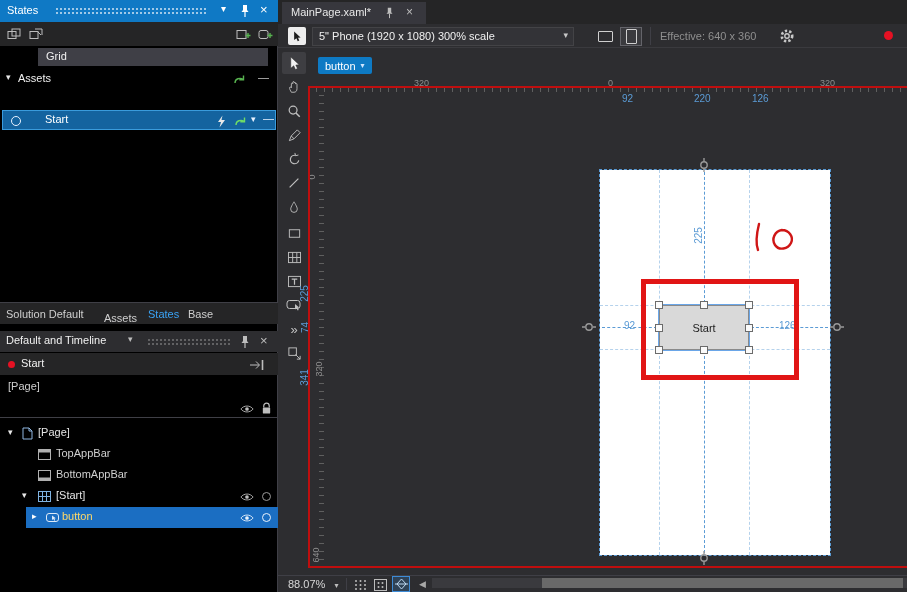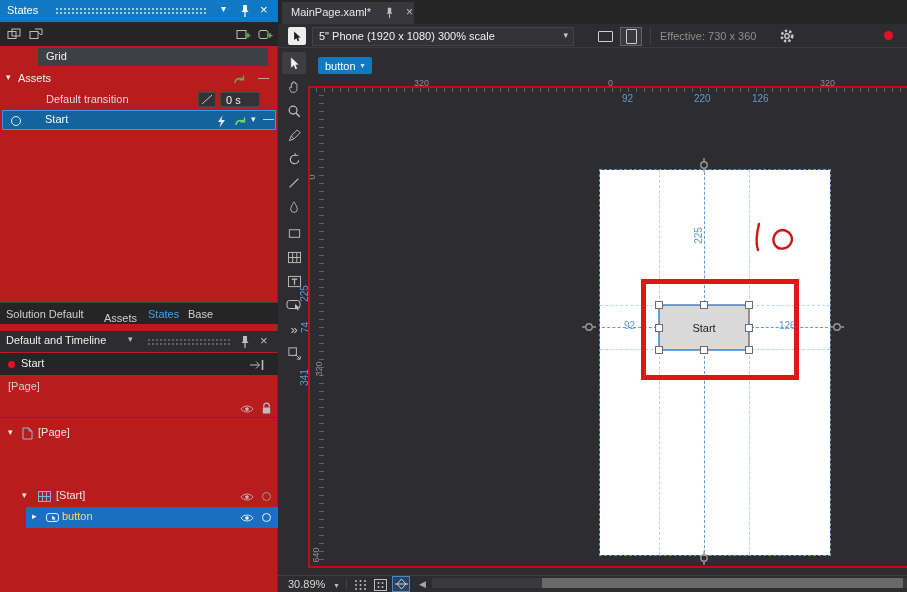--- a/index.html
+++ b/index.html
@@ -22,21 +22,21 @@
   .dash-v.faint{border-left:1px dashed rgba(91,155,213,.45)}
   .dash-h.faint{border-top:1px dashed rgba(91,155,213,.45)}
   .trow{position:absolute;left:0;width:278px;height:21px}
   svg{display:block}
 </style>
 </head>
 <body>
 
 <div id="app">
 
-  <div class="abs" style="left:0;top:0;width:278px;height:592px;background:#b91c1c;border-right:1px solid #3f3f46;box-sizing:border-box">
+  <div class="abs" style="left:0;top:0;width:278px;height:592px;background:#000000;border-right:1px solid #3f3f46;box-sizing:border-box">
 
     <div class="abs" style="left:0;top:0;width:278px;height:22px;background:#0f79c5">
       <span class="abs nw" style="left:7px;top:4px;color:#fff">States</span>
       <div class="abs grip" style="left:56px;top:8px;width:152px;height:6px"></div>
       <span class="abs" style="left:221px;top:3px;color:#fff;font-size:10px">▾</span>
       <div class="abs" style="left:240px;top:4px">
         <svg width="10" height="14" viewBox="0 0 10 14">
             <path d="M3 1 h4 v5 l1.5 2 H1.5 L3 6 Z" fill="#ffffff"></path>
             <line x1="5" y1="8" x2="5" y2="13" stroke="#ffffff" stroke-width="1.2"></line>
           </svg>
@@ -83,31 +83,20 @@
       <span class="abs nw" style="left:18px;top:2px;color:#f0f0f0">Assets</span>
       <div class="abs iconbtn" style="left:232px;top:2px;width:16px;height:14px">
         <svg width="14" height="12" viewBox="0 0 14 12">
             <path d="M2 10 C2 5.5 7 4.5 10 6.2" fill="none" stroke="#57b24f" stroke-width="1.4"></path>
             <path d="M10.5 2.5 v4.2 h-4.2" fill="none" stroke="#57b24f" stroke-width="1.4"></path>
           </svg>
       </div>
       <span class="abs" style="left:258px;top:1px;color:#c8c8c8">—</span>
     </div>
 
-    <div class="abs" style="left:0;top:90px;width:278px;height:20px">
-      <span class="abs nw" style="left:46px;top:3px;color:#dcdcdc">Default transition</span>
-      <div class="abs iconbtn" style="left:198px;top:2px;width:18px;height:15px;background:#333337;border:1px solid #48484c;box-sizing:border-box">
-        <svg width="12" height="11" viewBox="0 0 12 11">
-            <line x1="1" y1="10" x2="11" y2="1" stroke="#c8c8c8"></line>
-          </svg>
-      </div>
-      <div class="abs" style="left:220px;top:2px;width:40px;height:15px;background:#333337;border:1px solid #48484c;box-sizing:border-box">
-        <span class="abs nw" style="left:5px;top:1px;color:#f0f0f0">0 s</span>
-      </div>
-    </div>
 
     <div class="abs" style="left:2px;top:110px;width:274px;height:20px;background:#14639f;border:1px solid #3a9bdc;box-sizing:border-box">
       <div class="abs" style="left:8px;top:5px;width:8px;height:8px;border:1px solid #e8f2ff;border-radius:50%"></div>
       <span class="abs nw" style="left:42px;top:2px;color:#fff">Start</span>
       <div class="abs iconbtn" style="left:212px;top:3px;width:12px;height:14px">
         <svg width="9" height="13" viewBox="0 0 9 13">
             <path d="M5.5 0.5 L1 7 h3 L2.5 12.5 L8 5 H4.5 Z" fill="#e8e8e8"></path>
           </svg>
       </div>
       <div class="abs iconbtn" style="left:230px;top:3px;width:16px;height:14px">
@@ -174,21 +163,39 @@
       <span class="abs" style="left:8px;top:4px;color:#e8e8e8;font-size:9px">▾</span>
       <div class="abs" style="left:22px;top:4px">
         <svg width="11" height="13" viewBox="0 0 11 13">
             <path d="M1 1 h6 l3 3 v8 H1 Z" fill="none" stroke="#8fb6e0"></path>
             <path d="M7 1 v3 h3" fill="none" stroke="#8fb6e0"></path>
           </svg>
       </div>
       <span class="abs nw" style="left:38px;top:3px;color:#e4e4e4">[Page]</span>
     </div>
 
-
+    <div class="trow" style="top:444px">
+      <div class="abs" style="left:38px;top:5px">
+        <svg width="13" height="11" viewBox="0 0 13 11">
+            <rect x="0.5" y="0.5" width="12" height="10" fill="none" stroke="#b0b0b0"></rect>
+            <rect x="0.5" y="0.5" width="12" height="3" fill="#b0b0b0"></rect>
+          </svg>
+      </div>
+      <span class="abs nw" style="left:56px;top:3px;color:#cfcfcf">TopAppBar</span>
+    </div>
+
+    <div class="trow" style="top:465px">
+      <div class="abs" style="left:38px;top:5px">
+        <svg width="13" height="11" viewBox="0 0 13 11">
+            <rect x="0.5" y="0.5" width="12" height="10" fill="none" stroke="#b0b0b0"></rect>
+            <rect x="0.5" y="7.5" width="12" height="3" fill="#b0b0b0"></rect>
+          </svg>
+      </div>
+      <span class="abs nw" style="left:56px;top:3px;color:#cfcfcf">BottomAppBar</span>
+    </div>
 
     <div class="trow" style="top:486px">
       <span class="abs" style="left:22px;top:4px;color:#e8e8e8;font-size:9px">▾</span>
       <div class="abs" style="left:38px;top:5px">
         <svg width="13" height="11" viewBox="0 0 13 11">
             <rect x="0.5" y="0.5" width="12" height="10" fill="none" stroke="#7fb2e0"></rect>
             <line x1="4.5" y1="0.5" x2="4.5" y2="10.5" stroke="#7fb2e0"></line>
             <line x1="8.5" y1="0.5" x2="8.5" y2="10.5" stroke="#7fb2e0"></line>
             <line x1="0.5" y1="5.5" x2="12.5" y2="5.5" stroke="#7fb2e0"></line>
           </svg>
@@ -217,21 +224,21 @@
         <svg width="14" height="10" viewBox="0 0 16 10">
             <path d="M1 5 C4.5 0.5 11.5 0.5 15 5 C11.5 9.5 4.5 9.5 1 5 Z" fill="none" stroke="#eaf3fd"></path>
             <circle cx="8" cy="5" r="2.1" fill="#eaf3fd"></circle>
           </svg>
       </div>
       <div class="abs" style="left:262px;top:6px;width:7px;height:7px;border:1px solid #eaf3fd;border-radius:50%"></div>
     </div>
   </div>
 
   <div class="abs" style="left:278px;top:0;width:629px;height:24px;background:#252526">
-    <div class="abs" style="left:4px;top:2px;width:132px;height:22px;background:#37373d">
+    <div class="abs" style="left:4px;top:2px;width:144px;height:22px;background:#37373d">
       <span class="abs nw" style="left:9px;top:4px;color:#e8e8e8">MainPage.xaml*</span>
       <div class="abs" style="left:103px;top:5px">
         <svg width="9" height="12" viewBox="0 0 10 14">
             <path d="M3 1 h4 v5 l1.5 2 H1.5 L3 6 Z" fill="#bdbdbd"></path>
             <line x1="5" y1="8" x2="5" y2="13" stroke="#bdbdbd" stroke-width="1.2"></line>
           </svg>
       </div>
       <span class="abs" style="left:124px;top:3px;color:#bdbdbd;font-size:12px">×</span>
     </div>
   </div>
@@ -251,21 +258,21 @@
 
   <div class="abs iconbtn" style="left:594px;top:27px;width:22px;height:19px">
     <div style="width:13px;height:9px;border:1.5px solid #cfcfcf;border-radius:1px"></div>
   </div>
   <div class="abs iconbtn" style="left:620px;top:27px;width:22px;height:19px;background:#3a3a3e;border:1px solid #64646a;box-sizing:border-box">
     <div style="width:9px;height:13px;border:1.5px solid #cfcfcf;border-radius:1px"></div>
   </div>
 
   <div class="abs" style="left:650px;top:27px;width:1px;height:18px;background:#3f3f46"></div>
 
-  <span class="abs nw" style="left:660px;top:30px;color:#8f8f8f">Effective: 730 x 360</span>
+  <span class="abs nw" style="left:660px;top:30px;color:#8f8f8f">Effective: 640 x 360</span>
 
   <div class="abs" style="left:779px;top:28px">
     <svg width="16" height="16" viewBox="0 0 16 16">
         <circle cx="8" cy="8" r="5.2" fill="none" stroke="#c8c8c8" stroke-width="2.6" stroke-dasharray="2.3 2.05"></circle>
         <circle cx="8" cy="8" r="2.2" fill="none" stroke="#c8c8c8" stroke-width="1.4"></circle>
       </svg>
   </div>
 
   <div class="abs" style="left:884px;top:31px;width:9px;height:9px;border-radius:50%;background:#e51123"></div>
 
@@ -437,21 +444,21 @@
   <div class="abs" style="left:750px;top:218px;z-index:20">
     <svg width="52" height="44" viewBox="0 0 52 44">
       <path d="M9 6 C7 14 5 24 8 32" fill="none" stroke="#cf1616" stroke-width="2.4" stroke-linecap="round"></path>
       <path d="M32 12 C25 13 21 21 25 27 C29 33 38 31 41 25 C44 19 39 12 32 12" fill="none" stroke="#cf1616" stroke-width="2.4" stroke-linecap="round"></path>
     </svg>
   </div>
 
   <div class="abs" style="left:278px;top:575px;width:629px;height:17px;background:#2d2d30;border-top:1px solid #3f3f46;box-sizing:border-box"></div>
 
   <div class="abs" style="left:288px;top:578px;z-index:2">
-    <span class="nw" style="color:#d8d8d8">30.89%</span>
+    <span class="nw" style="color:#d8d8d8">88.07%</span>
     <span style="color:#bdbdbd;font-size:8px;margin-left:6px">▾</span>
   </div>
   <div class="abs" style="left:346px;top:578px;width:1px;height:12px;background:#3f3f46"></div>
 
   <div class="abs iconbtn" style="left:352px;top:577px;width:16px;height:15px">
     <svg width="13" height="12" viewBox="0 0 13 12">
         <g fill="#bdbdbd">
           <circle cx="2" cy="2" r="1"></circle>
           <circle cx="6.5" cy="2" r="1"></circle>
           <circle cx="11" cy="2" r="1"></circle>

